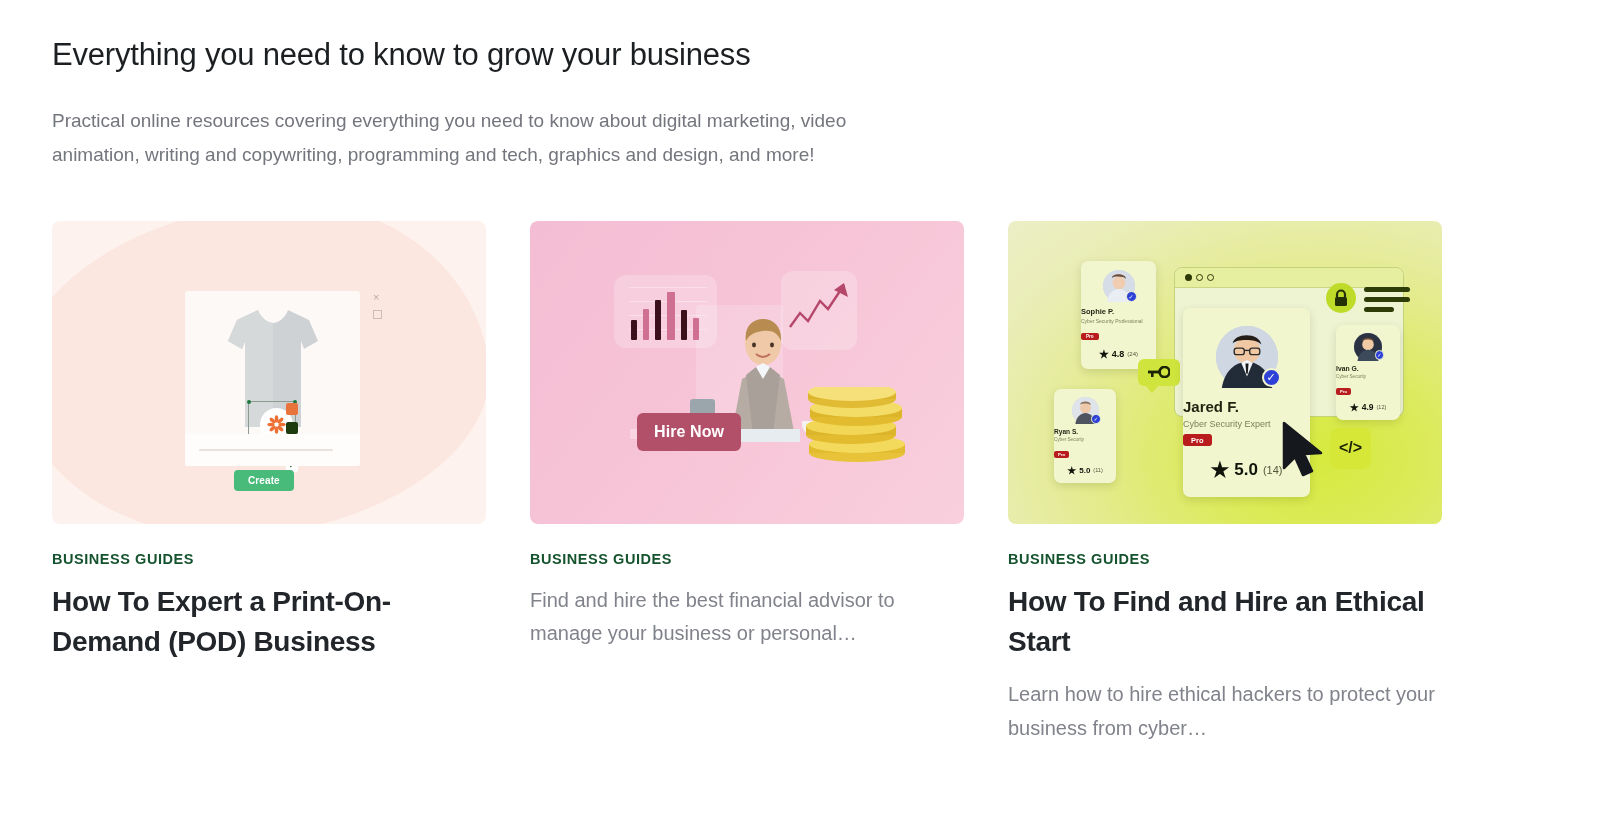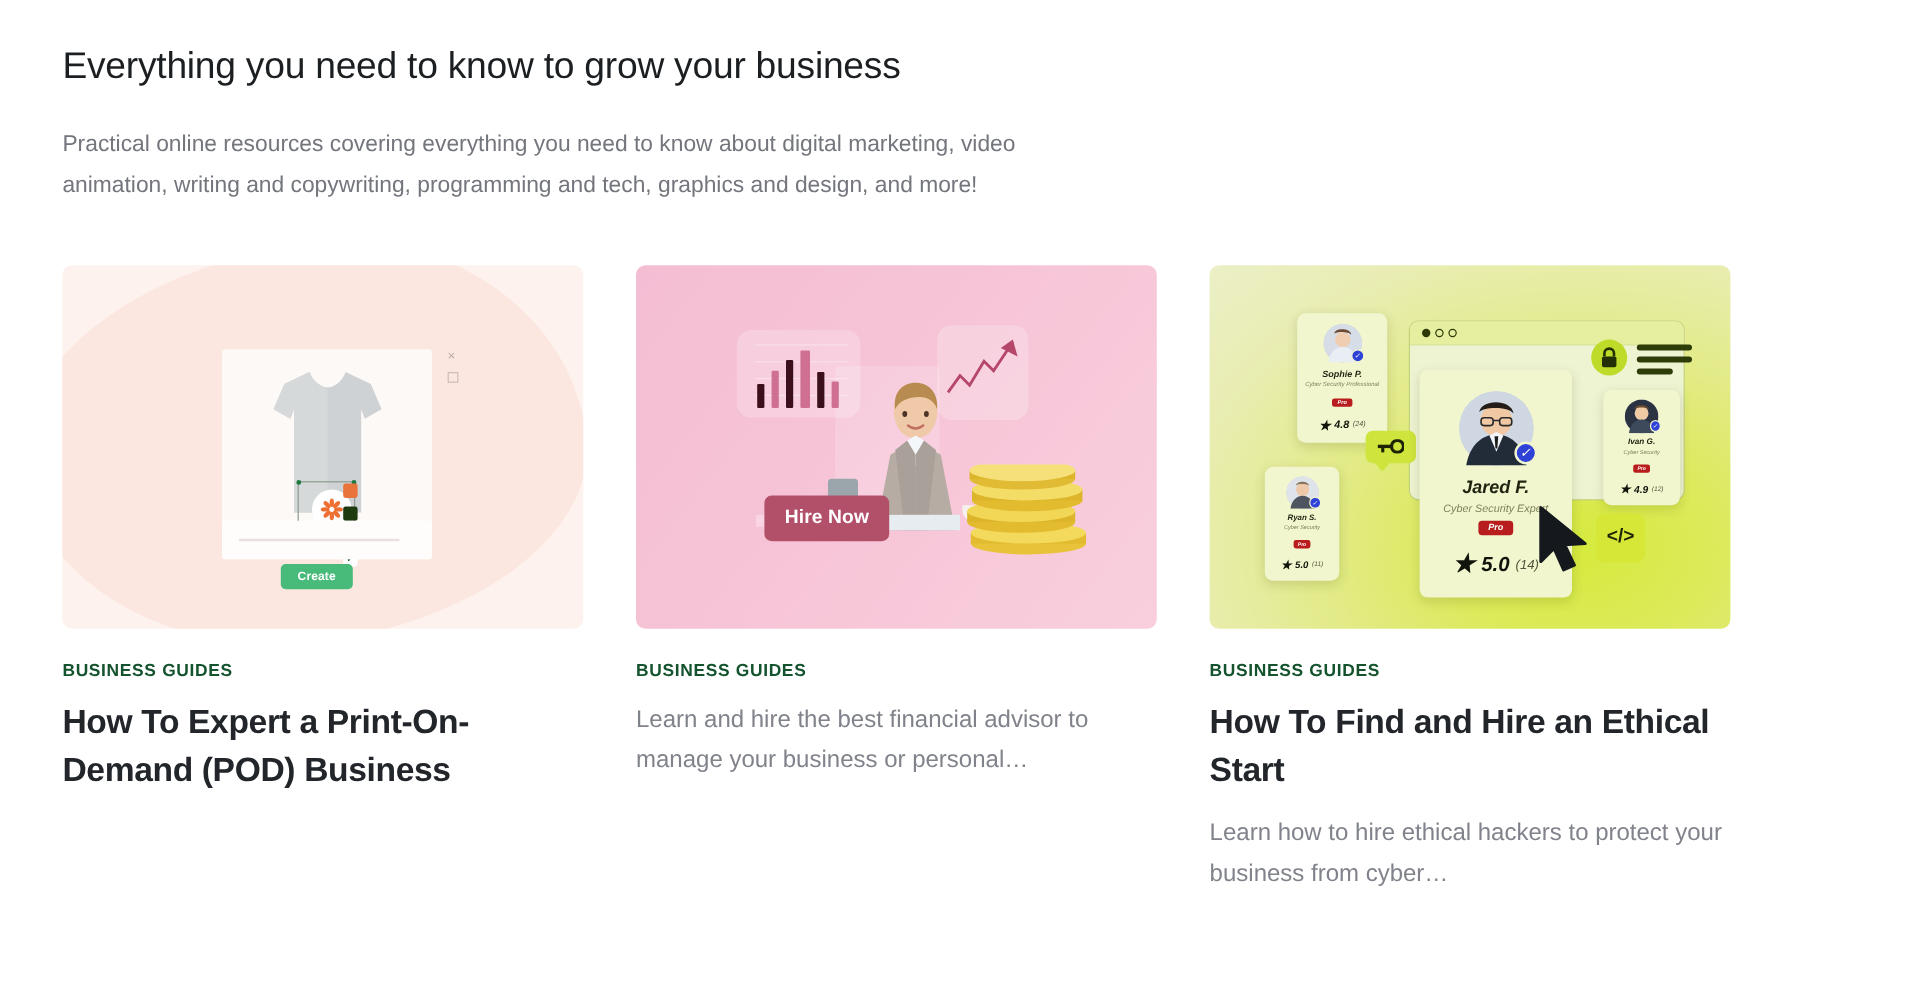--- a/index.html
+++ b/index.html
@@ -187,22 +187,20 @@
     position: absolute; left: 318px; top: 62px;
     width: 30px; height: 30px; border-radius: 50%;
     background: #bfdb29; display: flex; align-items: center; justify-content: center;
   }
   .lines { position: absolute; left: 356px; top: 66px; }
   .lines b { display: block; height: 5px; background: #2e3c08; border-radius: 3px; margin-bottom: 5px; }
 
   .pcard {
     position: absolute; background: #f1f6cf; border-radius: 7px;
     box-shadow: 0 3px 9px rgba(60,70,10,0.16);
-    text-align: center;
-    font-style: italic;
   }
   .pcard .av {
     border-radius: 50%; margin: 0 auto; position: relative; overflow: visible;
     background: #c9d1dd;
   }
   .pcard .vbadge {
     position: absolute; border-radius: 50%; background: #2f42d8;
     display: flex; align-items: center; justify-content: center; color: #fff;
     border: 1.5px solid #f1f6cf;
   }
@@ -361,21 +359,21 @@
             <ellipse cx="47" cy="12" rx="44" ry="9" fill="#e0bb33"></ellipse>
             <rect x="3" y="5" width="88" height="7" fill="#dcb52a"></rect>
             <ellipse cx="47" cy="5" rx="44" ry="9" fill="#f6e07a"></ellipse>
           </g>
         </svg>
 
         <div class="hire">Hire Now</div>
       </div>
 
       <div class="kicker">BUSINESS GUIDES</div>
-      <p class="card-excerpt">Learn and hire the best financial advisor to manage your business or personal…</p>
+      <p class="card-excerpt">Find and hire the best financial advisor to manage your business or personal…</p>
     </div>
 
     <div class="card">
       <div class="thumb hack">
 
         <div class="win">
           <div class="bar">
             <span class="dot a"></span>
             <span class="dot b"></span>
             <span class="dot c"></span>

